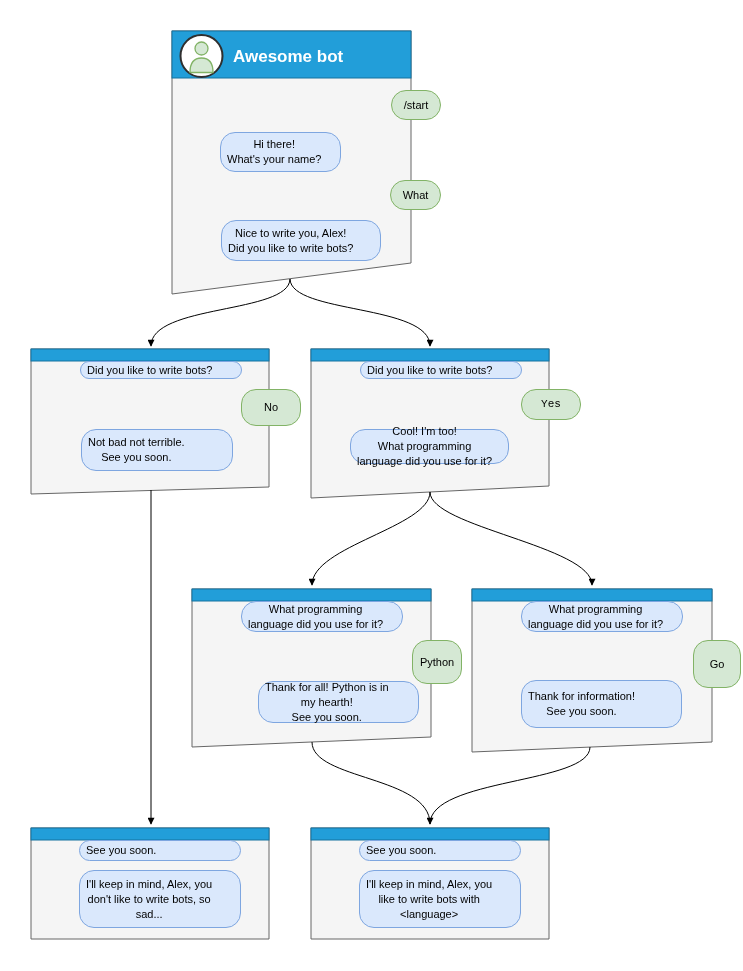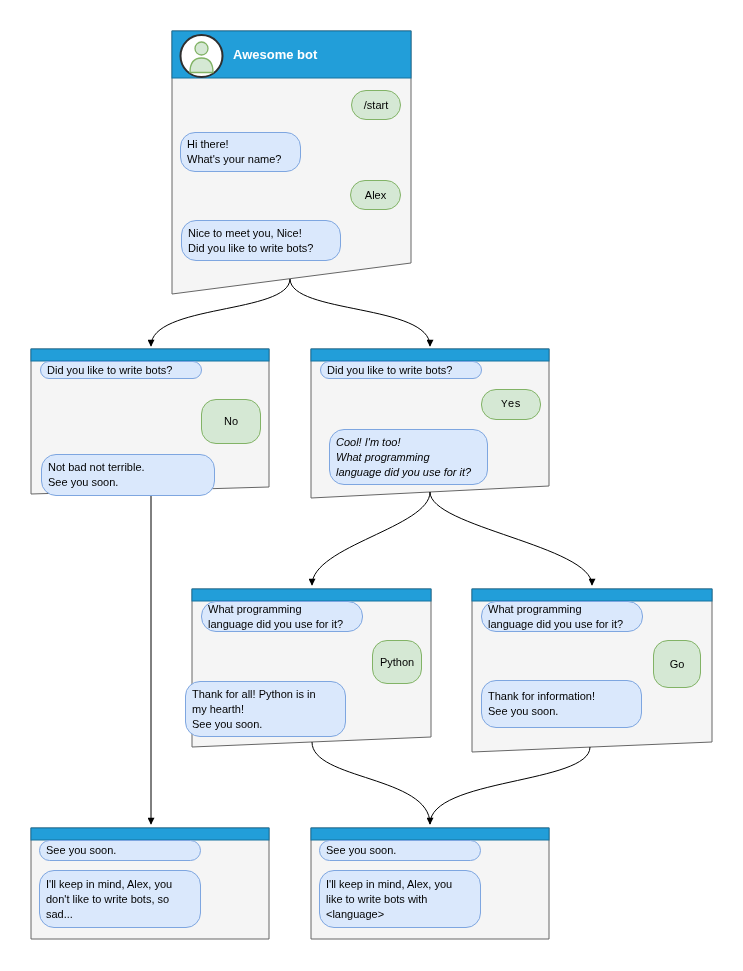--- a/index.html
+++ b/index.html
@@ -15,39 +15,40 @@
     position:absolute;
     z-index:3;
     box-sizing:border-box;
     display:flex;
     align-items:center;
     font-size:11px;
     line-height:15px;
     color:#000000;
     white-space:pre-line;
     border-radius:15px;
+    margin-left:40px;
   }
   .bubble.bot{
     background:#dae8fc;
     border:1px solid #7ea6e0;
     padding:0 6px;
-    text-align:left;
+    text-align:center;
   }
   .bubble.user{
     background:#d5e8d4;
     border:1px solid #82b366;
     justify-content:center;
     text-align:center;
     padding:0 4px;
   }
   .window-title{
     position:absolute;
     z-index:3;
     left:233px;top:47px;
-    font-size:13px;
+    font-size:17px;
     font-weight:bold;
     color:#ffffff;
   }
 </style>
 </head>
 <body>
 
 <div id="canvas">
 
   <svg id="shapes" width="743" height="971" viewBox="0 0 743 971">
@@ -88,39 +89,39 @@
     <path d="M151,490 L151,824" fill="none" stroke="#000000" marker-end="url(#arrow)"></path>
     <path d="M312,742 C312,780 430,776 430,824" fill="none" stroke="#000000" marker-end="url(#arrow)"></path>
     <path d="M590,747 C590,784 430,778 430,824" fill="none" stroke="#000000"></path>
   </svg>
 
   <span class="window-title">Awesome bot</span>
 
   <div class="bubble user" style="left:351px;top:90px;width:50px;height:30px;">/start</div>
   <div class="bubble bot" style="left:180px;top:132px;width:121px;height:40px;">Hi there!
 What's your name?</div>
-  <div class="bubble user" style="left:350px;top:180px;width:51px;height:30px;">Alex</div>
-  <div class="bubble bot" style="left:181px;top:220px;width:160px;height:41px;">Nice to meet you, Nice!
+  <div class="bubble user" style="left:350px;top:180px;width:51px;height:30px;">What</div>
+  <div class="bubble bot" style="left:181px;top:220px;width:160px;height:41px;">Nice to write you, Alex!
 Did you like to write bots?</div>
 
   <div class="bubble bot" style="left:40px;top:361px;width:162px;height:18px;">Did you like to write bots?</div>
-  <div class="bubble user" style="left:201px;top:399px;width:60px;height:45px;">No</div>
-  <div class="bubble bot" style="left:41px;top:454px;width:174px;height:42px;">Not bad not terrible.
+  <div class="bubble user" style="left:201px;top:389px;width:60px;height:37px;">No</div>
+  <div class="bubble bot" style="left:41px;top:429px;width:152px;height:42px;">Not bad not terrible.
 See you soon.</div>
 
   <div class="bubble bot" style="left:320px;top:361px;width:162px;height:18px;">Did you like to write bots?</div>
   <div class="bubble user" style="left:481px;top:389px;width:60px;height:31px;font-family:Liberation Mono, monospace;">Yes</div>
-  <div class="bubble bot" style="left:329px;top:429px;width:159px;height:56px;font-style:italic;">Cool! I'm too!
+  <div class="bubble bot" style="left:310px;top:429px;width:159px;height:35px;">Cool! I'm too!
 What programming
 language did you use for it?</div>
 
   <div class="bubble bot" style="left:201px;top:601px;width:162px;height:31px;">What programming
 language did you use for it?</div>
   <div class="bubble user" style="left:372px;top:640px;width:50px;height:44px;">Python</div>
-  <div class="bubble bot" style="left:185px;top:681px;width:161px;height:56px;">Thank for all! Python is in
+  <div class="bubble bot" style="left:218px;top:681px;width:161px;height:42px;">Thank for all! Python is in
 my hearth!
 See you soon.</div>
 
   <div class="bubble bot" style="left:481px;top:601px;width:162px;height:31px;">What programming
 language did you use for it?</div>
   <div class="bubble user" style="left:653px;top:640px;width:48px;height:48px;">Go</div>
   <div class="bubble bot" style="left:481px;top:680px;width:161px;height:48px;">Thank for information!
 See you soon.</div>
 
   <div class="bubble bot" style="left:39px;top:840px;width:162px;height:21px;">See you soon.</div>

